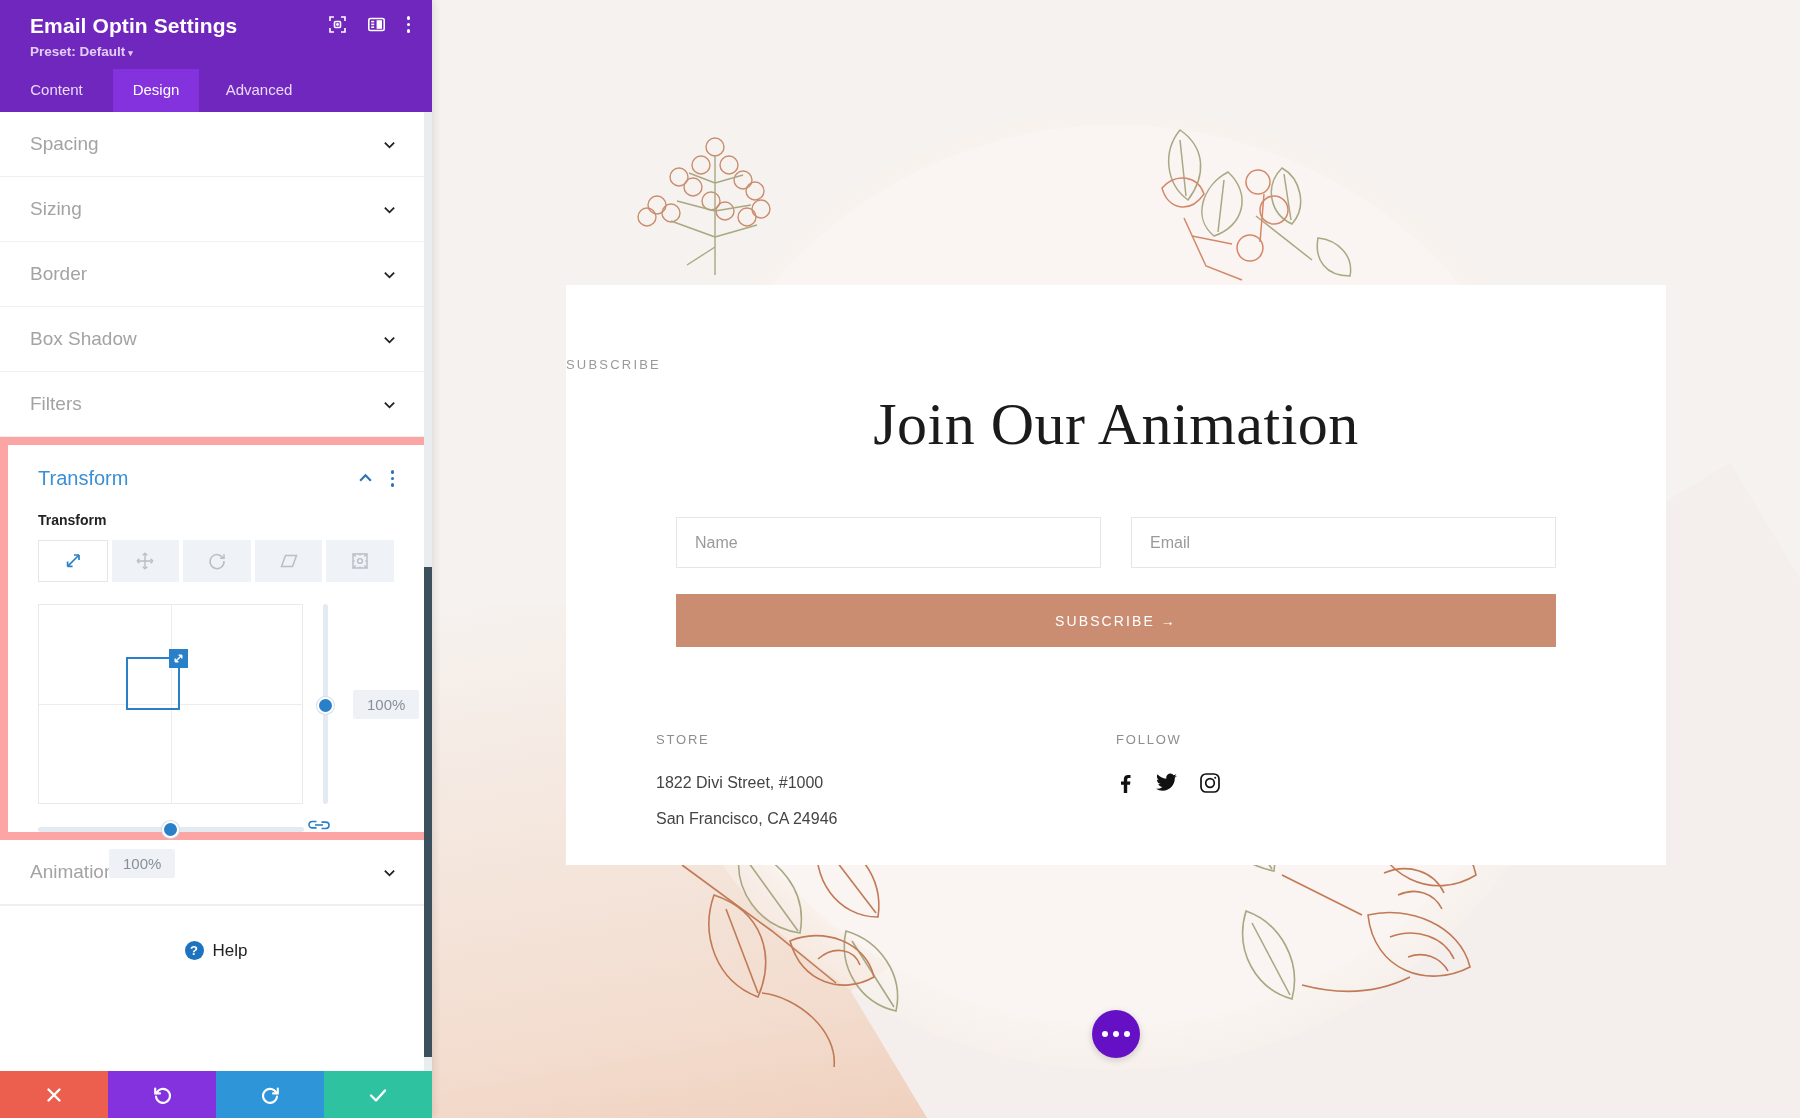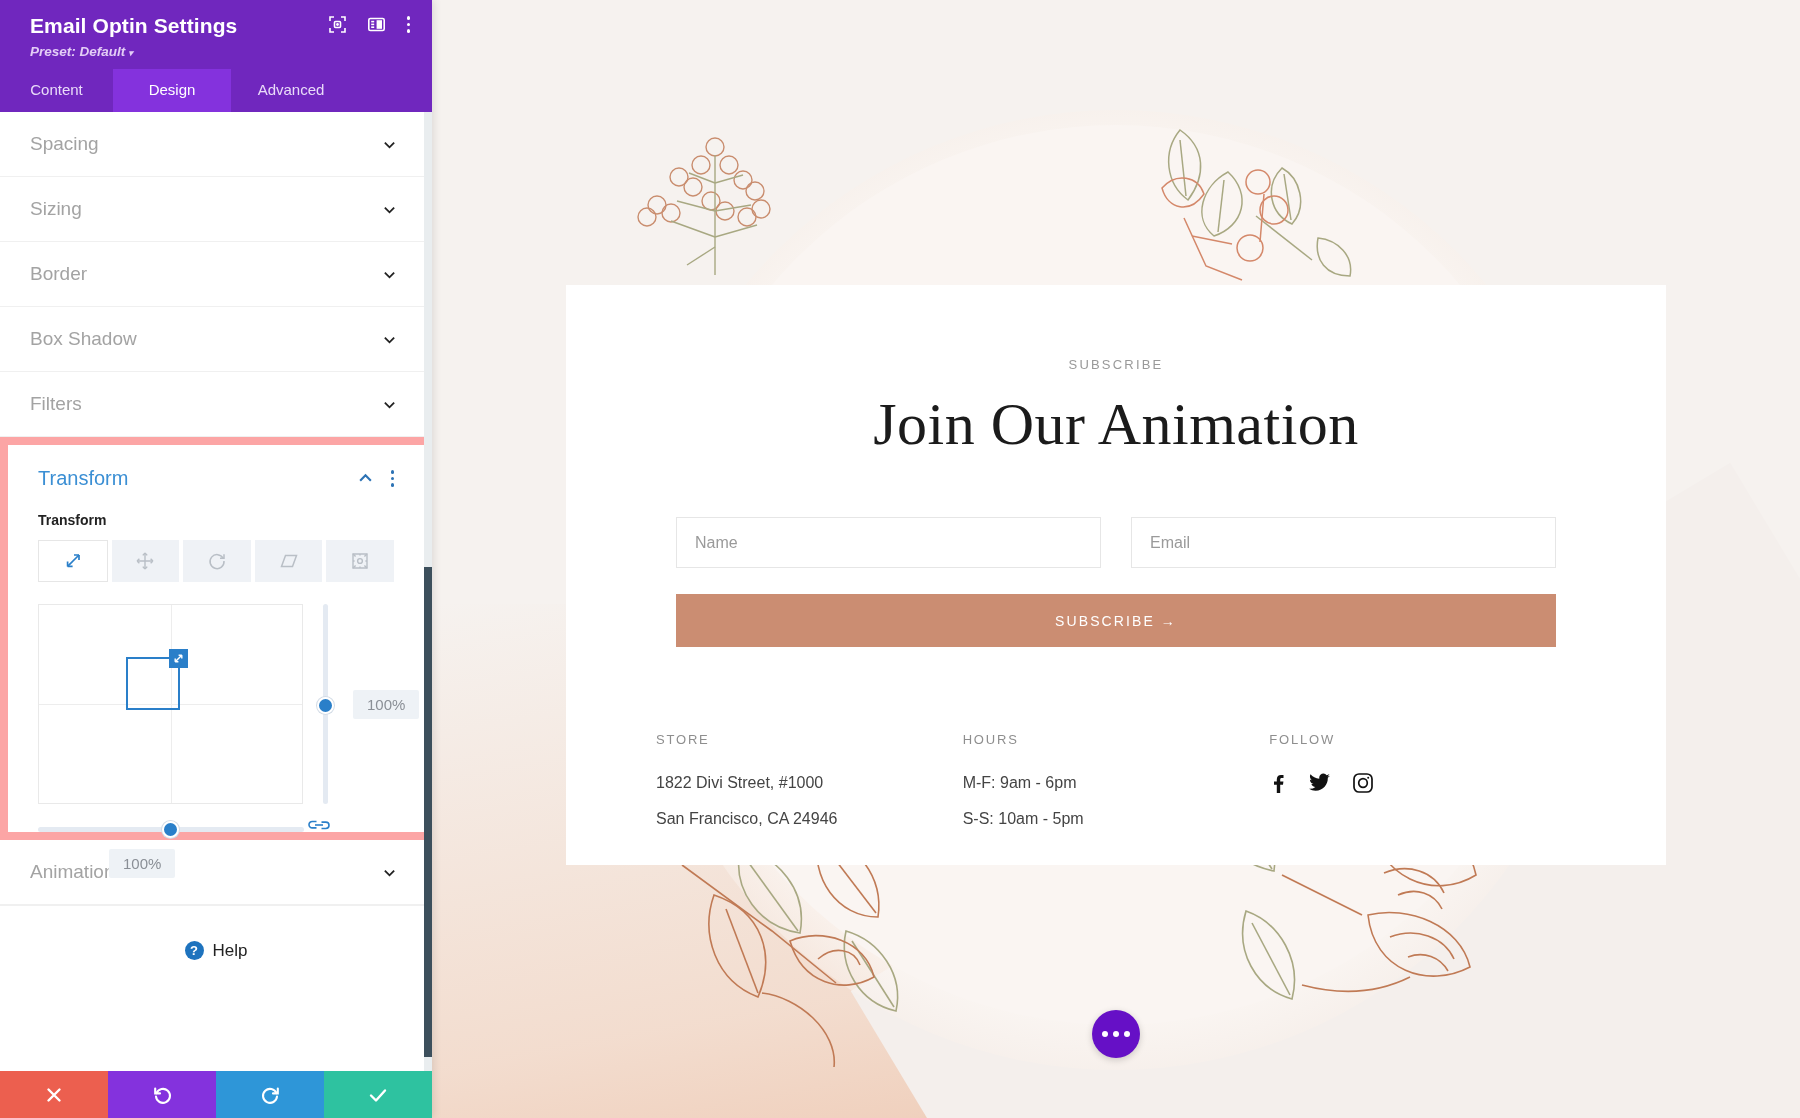--- a/index.html
+++ b/index.html
@@ -60,21 +60,21 @@
   .deco.right-bot { left: 740px;  top: 745px;  width: 350px; height: 340px; }
 
   
   .card {
     position: absolute; left: 50%; top: 285px; margin-left: -550px;
     width: 1100px; height: 580px;
     background: #ffffff;
     z-index: 5;
   }
   .eyebrow {
-    text-align: center; font-size: 13px; letter-spacing: 2.2px;
+    text-align: left; font-size: 13px; letter-spacing: 2.2px;
     color: #999; padding-top: 72px; font-weight: 400;
   }
   .headline {
     text-align: center;
     font-family: "Liberation Serif", serif;
     font-size: 60px; font-weight: 400; color: #1b1b1b;
     letter-spacing: 0.5px; margin-top: 18px;
   }
   .form-row {
     display: flex; gap: 30px; margin: 58px 110px 0 110px;
@@ -122,37 +122,37 @@
     position: absolute; left: 0; top: 0; width: 432px; height: 1118px;
     background: #fff; display: flex; flex-direction: column;
     box-shadow: 2px 0 8px rgba(0,0,0,0.10);
     z-index: 20;
   }
   .sb-head {
     background: #7027be; color: #fff; padding: 14px 22px 10px 30px;
     position: relative;
   }
   .sb-title { font-size: 21px; font-weight: 700; letter-spacing: 0.1px; }
-  .sb-preset { font-size: 13.5px; font-weight: 700; color: #e3cdf6; margin-top: 6px; font-style: italic; }
+  .sb-preset { font-size: 13.5px; font-weight: 700; color: #e3cdf6; margin-top: 6px; }
   .sb-preset .caret { font-size: 9px; margin-left: 3px; }
   .sb-head-icons {
     position: absolute; right: 22px; top: 16px;
     display: flex; align-items: center; gap: 22px;
   }
   .sb-head-icons > span { cursor: pointer; display: flex; align-items: center; }
   .kebab { display: flex; flex-direction: column; gap: 3px; }
   .kebab i { width: 3.5px; height: 3.5px; border-radius: 50%; background: #fff; }
 
   .sb-tabs { display: flex; background: #7027be; }
   .sb-tab {
     padding: 12px 0 14px; font-size: 15px; color: #e9dbf9; cursor: pointer;
     text-align: center; font-weight: 400;
   }
   .sb-tab:nth-child(1) { width: 113px; }
-  .sb-tab:nth-child(2) { width: 118px; }
+  .sb-tab:nth-child(2) { width: 86px; }
   .sb-tab:nth-child(3) { width: 120px; }
   .sb-tab.active { background: #8432dd; color: #fff; }
 
   .sb-body { flex: 1; overflow: hidden; position: relative; background: #fff; }
 
   .acc-row {
     height: 65px; display: flex; align-items: center; justify-content: space-between;
     padding: 0 36px 0 30px; border-bottom: 1px solid #f0f0f0; cursor: pointer;
     background: #fff;
   }
@@ -390,25 +390,20 @@
         <input class="field" type="text" placeholder="Email" style="">
       </div>
 
       <button class="subscribe-btn">SUBSCRIBE →</button>
 
       <div class="footer-cols">
         <div class="fcol">
           <div class="fhead">STORE</div>
           <div class="fline">1822 Divi Street, #1000</div>
           <div class="fline">San Francisco, CA 24946</div>
-        </div>
-        <div class="fcol">
-          <div class="fhead">HOURS</div>
-          <div class="fline">M-F: 9am - 6pm</div>
-          <div class="fline">S-S: 10am - 5pm</div>
         </div>
         <div class="fcol">
           <div class="fhead">FOLLOW</div>
           <div class="socials">
             <span>
               <svg width="17" height="20" viewBox="0 0 17 20" fill="#111">
                 <path d="M11.2 20v-8.2h2.8l.4-3.2h-3.2V6.5c0-.9.3-1.6 1.6-1.6h1.7V2c-.3 0-1.3-.1-2.5-.1-2.5 0-4.2 1.5-4.2 4.3v2.4H5v3.2h2.8V20h3.4z"></path>
               </svg>
             </span>
             <span>

